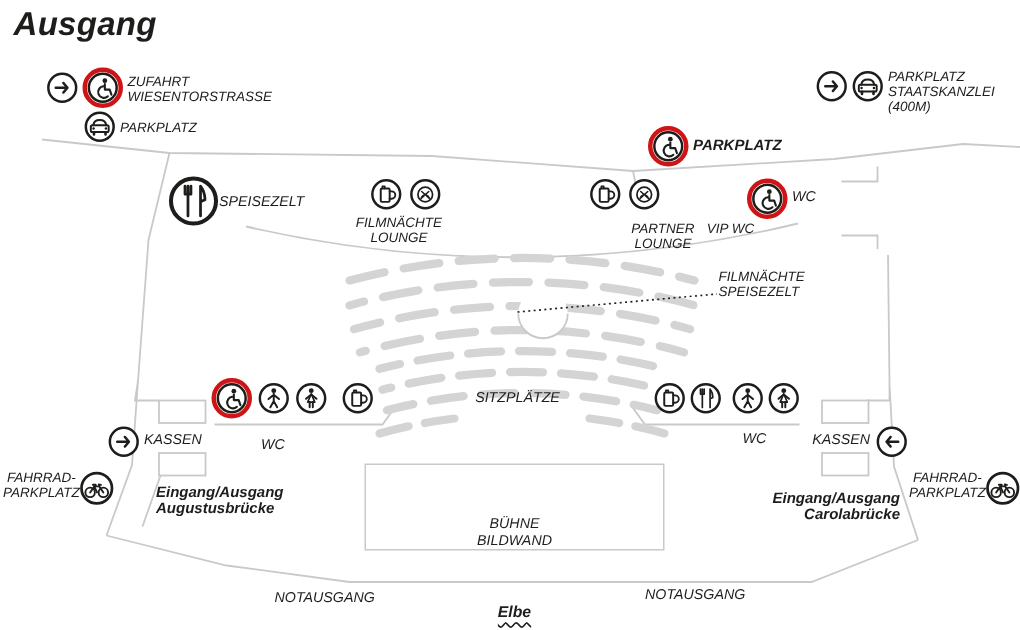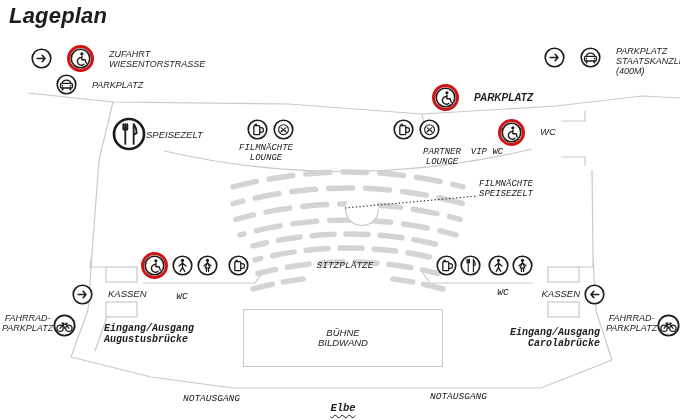--- a/index.html
+++ b/index.html
@@ -3,37 +3,37 @@
 <meta charset="utf-8">
 <style>
   :root{
     --ink:#1d1d1b; --accent-red:#ce1417; --structure-gray:#c9c9c9; --seat-gray:#d4d4d4;
   }
   html,body{margin:0;padding:0;background:#fff;}
   .canvas{position:relative;width:680px;height:420px;background:#fff;overflow:hidden;
           font-family:"Liberation Sans",sans-serif;color:var(--ink);}
   .title{position:absolute;left:9px;top:3px;font-size:22px;font-weight:700;font-style:italic;letter-spacing:.2px;}
   svg.bg{position:absolute;left:0;top:0;z-index:1;}
-  .poi{position:absolute;display:flex;align-items:center;gap:15px;z-index:3;}
+  .poi{position:absolute;display:flex;align-items:center;gap:3px;z-index:3;}
   .col{position:absolute;display:flex;align-items:center;z-index:3;}
-  .lblbox{position:absolute;z-index:3;font-family:Liberation Mono, monospace;}
+  .lblbox{position:absolute;z-index:3;}
   .lbl{font-style:italic;font-size:9px;line-height:10px;white-space:nowrap;}
   .lbl .ln{display:block;}
   .md{font-size:9.5px;line-height:10.5px;}
   .lg{font-size:10px;line-height:11px;}
   .b{font-weight:700;}
   .tc{text-align:center;}
   .tr{text-align:right;}
   .ic{width:21px;height:21px;display:block;}
   .ic-big{width:34px;height:34px;display:block;}
   .ic-bike{width:23px;height:23px;display:block;}
   .icon{display:inline-flex;line-height:0;flex:0 0 auto;}
   .red{border:3.4px solid var(--accent-red);border-radius:50%;}
   .stage{position:absolute;left:243px;top:309px;width:200px;height:58px;border:1.5px solid var(--structure-gray);
-         box-sizing:border-box;display:flex;flex-direction:column;align-items:center;justify-content:center;z-index:2;background:#fff;}
+         box-sizing:border-box;display:flex;flex-direction:column;align-items:center;justify-content:flex-end;z-index:2;background:#fff;}
   .elbe{font-size:10.5px;font-weight:700;font-style:italic;
         text-decoration:underline;text-decoration-style:wavy;text-decoration-thickness:1px;text-underline-offset:2.5px;}
   .icsym{stroke:currentColor;fill:none;stroke-linecap:round;stroke-linejoin:round;}
 </style>
 </head>
 <body>
 
 <div class="canvas">
 
   <svg width="0" height="0" style="position:absolute" aria-hidden="true">
@@ -126,21 +126,21 @@
       <path d="M253,289 A344,344 0 0 1 303,279" stroke-dasharray="20 11"></path>
       <path d="M393,279 A344,344 0 0 1 443,289" stroke-dasharray="20 11"></path>
     </g>
     <g>
       <circle cx="362" cy="209" r="16.5" fill="#fff"></circle>
       <path d="M345.5,209 A16.5,16.5 0 0 0 378.5,209" stroke="var(--structure-gray)" stroke-width="1.2" fill="none"></path>
     </g>
     <path d="M345,208 L478,196" stroke="var(--ink)" stroke-width="1.1" stroke-dasharray="1.3 2.3" fill="none"></path>
   </svg>
 
-  <div class="title">Lageplan</div>
+  <div class="title">Ausgang</div>
 
   <div class="poi" style="left:31px;top:45px">
     <span class="icon">
         <svg class="ic">
           <use href="#i-arrow-right"></use>
         </svg>
       </span>
     <span class="icon red">
         <svg class="ic">
           <use href="#i-wheelchair"></use>

